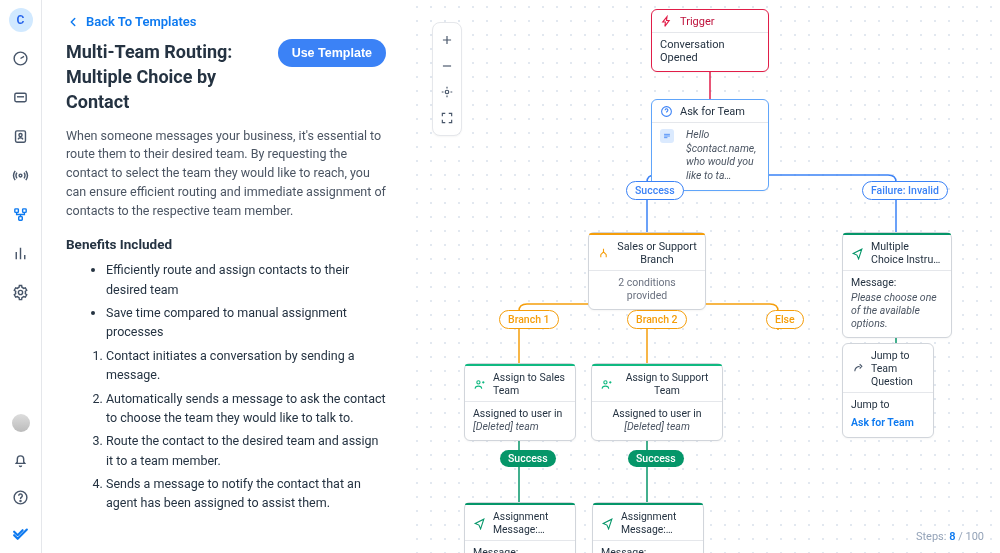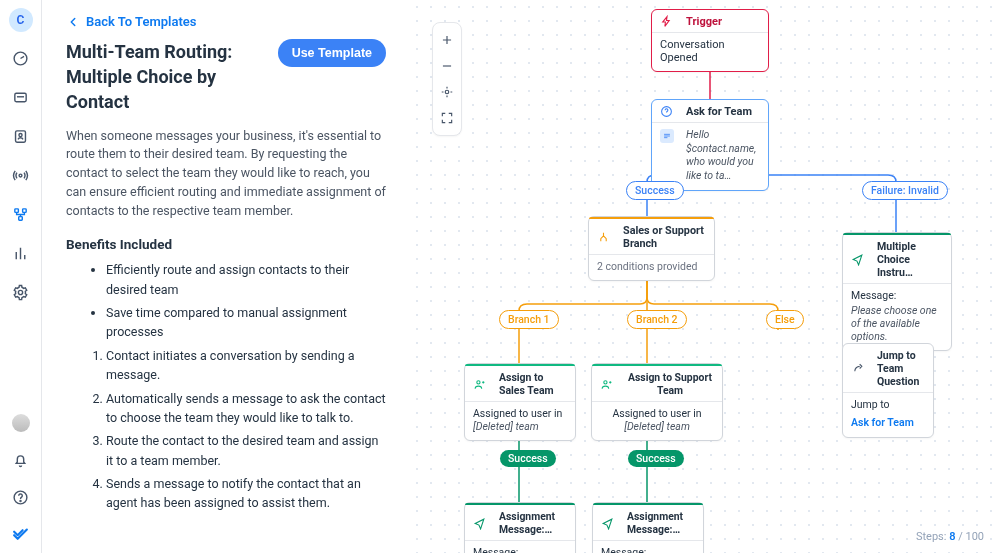--- a/index.html
+++ b/index.html
@@ -48,21 +48,21 @@
     background-size: 14px 14px;
     background-position: 0 0;
   }
   .zoom-ctl { position:absolute; top:22px; left:22px; background:#fff; border:1px solid var(--sidebar-border); border-radius:8px; width:30px; display:flex; flex-direction:column; align-items:center; padding:4px 0; box-shadow:0 1px 2px rgba(0,0,0,0.04);}
   .zoom-ctl .zbtn { width:30px; height:26px; display:flex; align-items:center; justify-content:center; color:#475569; cursor:pointer;}
   .zoom-ctl svg{width:14px;height:14px;}
   
   .links { position:absolute; inset:0; width:100%; height:100%; pointer-events:none; }
   
   .node { position:absolute; background:#fff; border:1px solid var(--node-border); border-radius:6px; box-shadow:0 1px 2px rgba(0,0,0,.04); }
-  .node .hdr { display:flex; align-items:center; gap:13px; padding:5px 8px 4px; font-size:11px; font-weight:700; color:var(--text-dark); border-top:0; }
+  .node .hdr { display:flex; align-items:center; gap:7px; padding:5px 8px 4px; font-size:11px; font-weight:400; color:var(--text-dark); border-top:0; }
   .node .body { padding:5px 8px 7px; }
   .node .sep { border-top:1px solid #e5e7eb; }
   .node .micon { width:13px; height:13px; flex:none; display:inline-flex; align-items:center; justify-content:center;}
   .node-trigger { border-color:var(--red);}
   .node-trigger .hdr { color:#be123c;}
   .node-trigger .body { font-size:11px; color:var(--text-dark);}
   .chip { position:absolute; font-size:10.5px; font-weight:500; color:#fff; border-radius:999px; padding:2px 8px; }
   .chip.blue-out { background:#fff; color:var(--blue500); border:1px solid var(--blue500); }
   .chip.green { background:var(--green600); }
   .chip.orange-out { background:#fff; color:var(--orange); border:1px solid var(--orange); }
@@ -261,21 +261,21 @@
             </svg>
           </span>
         <span class="italic" style="font-size:10.5px; line-height:1.3;">Hello $contact.name, who would you like to ta…</span>
       </div>
     </div>
   </div>
 
   <div class="chip blue-out" style="left:216px; top:181px;">Success</div>
   <div class="chip blue-out" style="left:452px; top:181px;">Failure: Invalid</div>
 
-  <div class="node" style="left:178px; top:216px; width:127px;">
+  <div class="node" style="left:178px; top:232px; width:118px;text-align:center;">
     <div class="top-accent acc-orange"></div>
     <div class="hdr">
       <span class="micon">
           <svg viewBox="0 0 24 24" stroke="#f59e0b" stroke-width="2" fill="none">
             <path d="M12 3v6M12 9l-5 5M12 9l5 5M7 14v5M17 14v5"></path>
           </svg>
         </span>
       <span style="font-size:10.8px;">Sales or Support Branch</span>
     </div>
     <div class="sep"></div>

